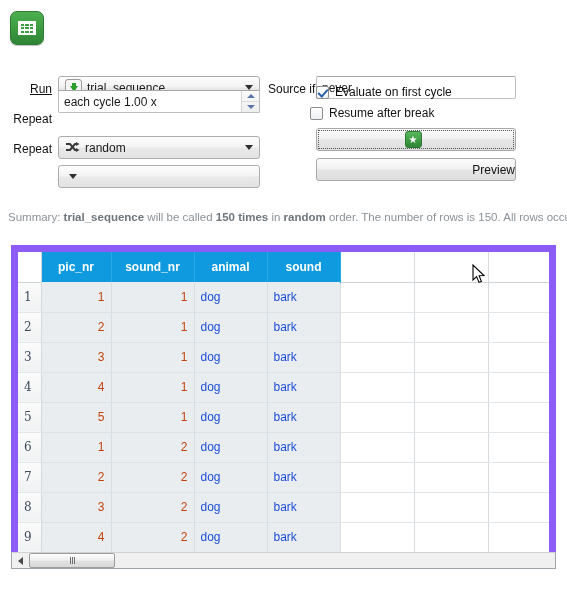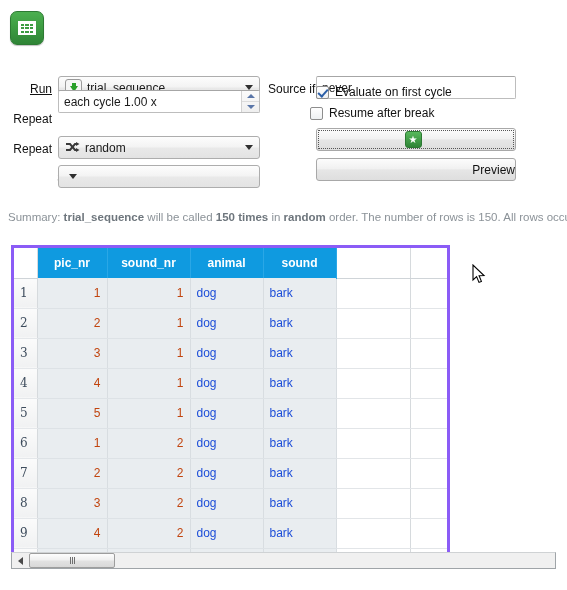--- a/index.html
+++ b/index.html
@@ -247,23 +247,23 @@
     color: #8b9298;
     white-space: nowrap;
   }
   .summary b { color: #6e767d; font-weight: bold; }
 
   
   .table-wrap {
     position: absolute;
     left: 11px;
     top: 245px;
-    width: 439px;
+    width: 545px;
     height: 322px;
-    border: 3px solid #8b5cf6;
+    border: 7px solid #8b5cf6;
     box-sizing: border-box;
     background: #ffffff;
     overflow: hidden;
   }
   table.grid {
     border-collapse: collapse;
     table-layout: fixed;
     width: 100%;
     font-size: 12px;
   }

